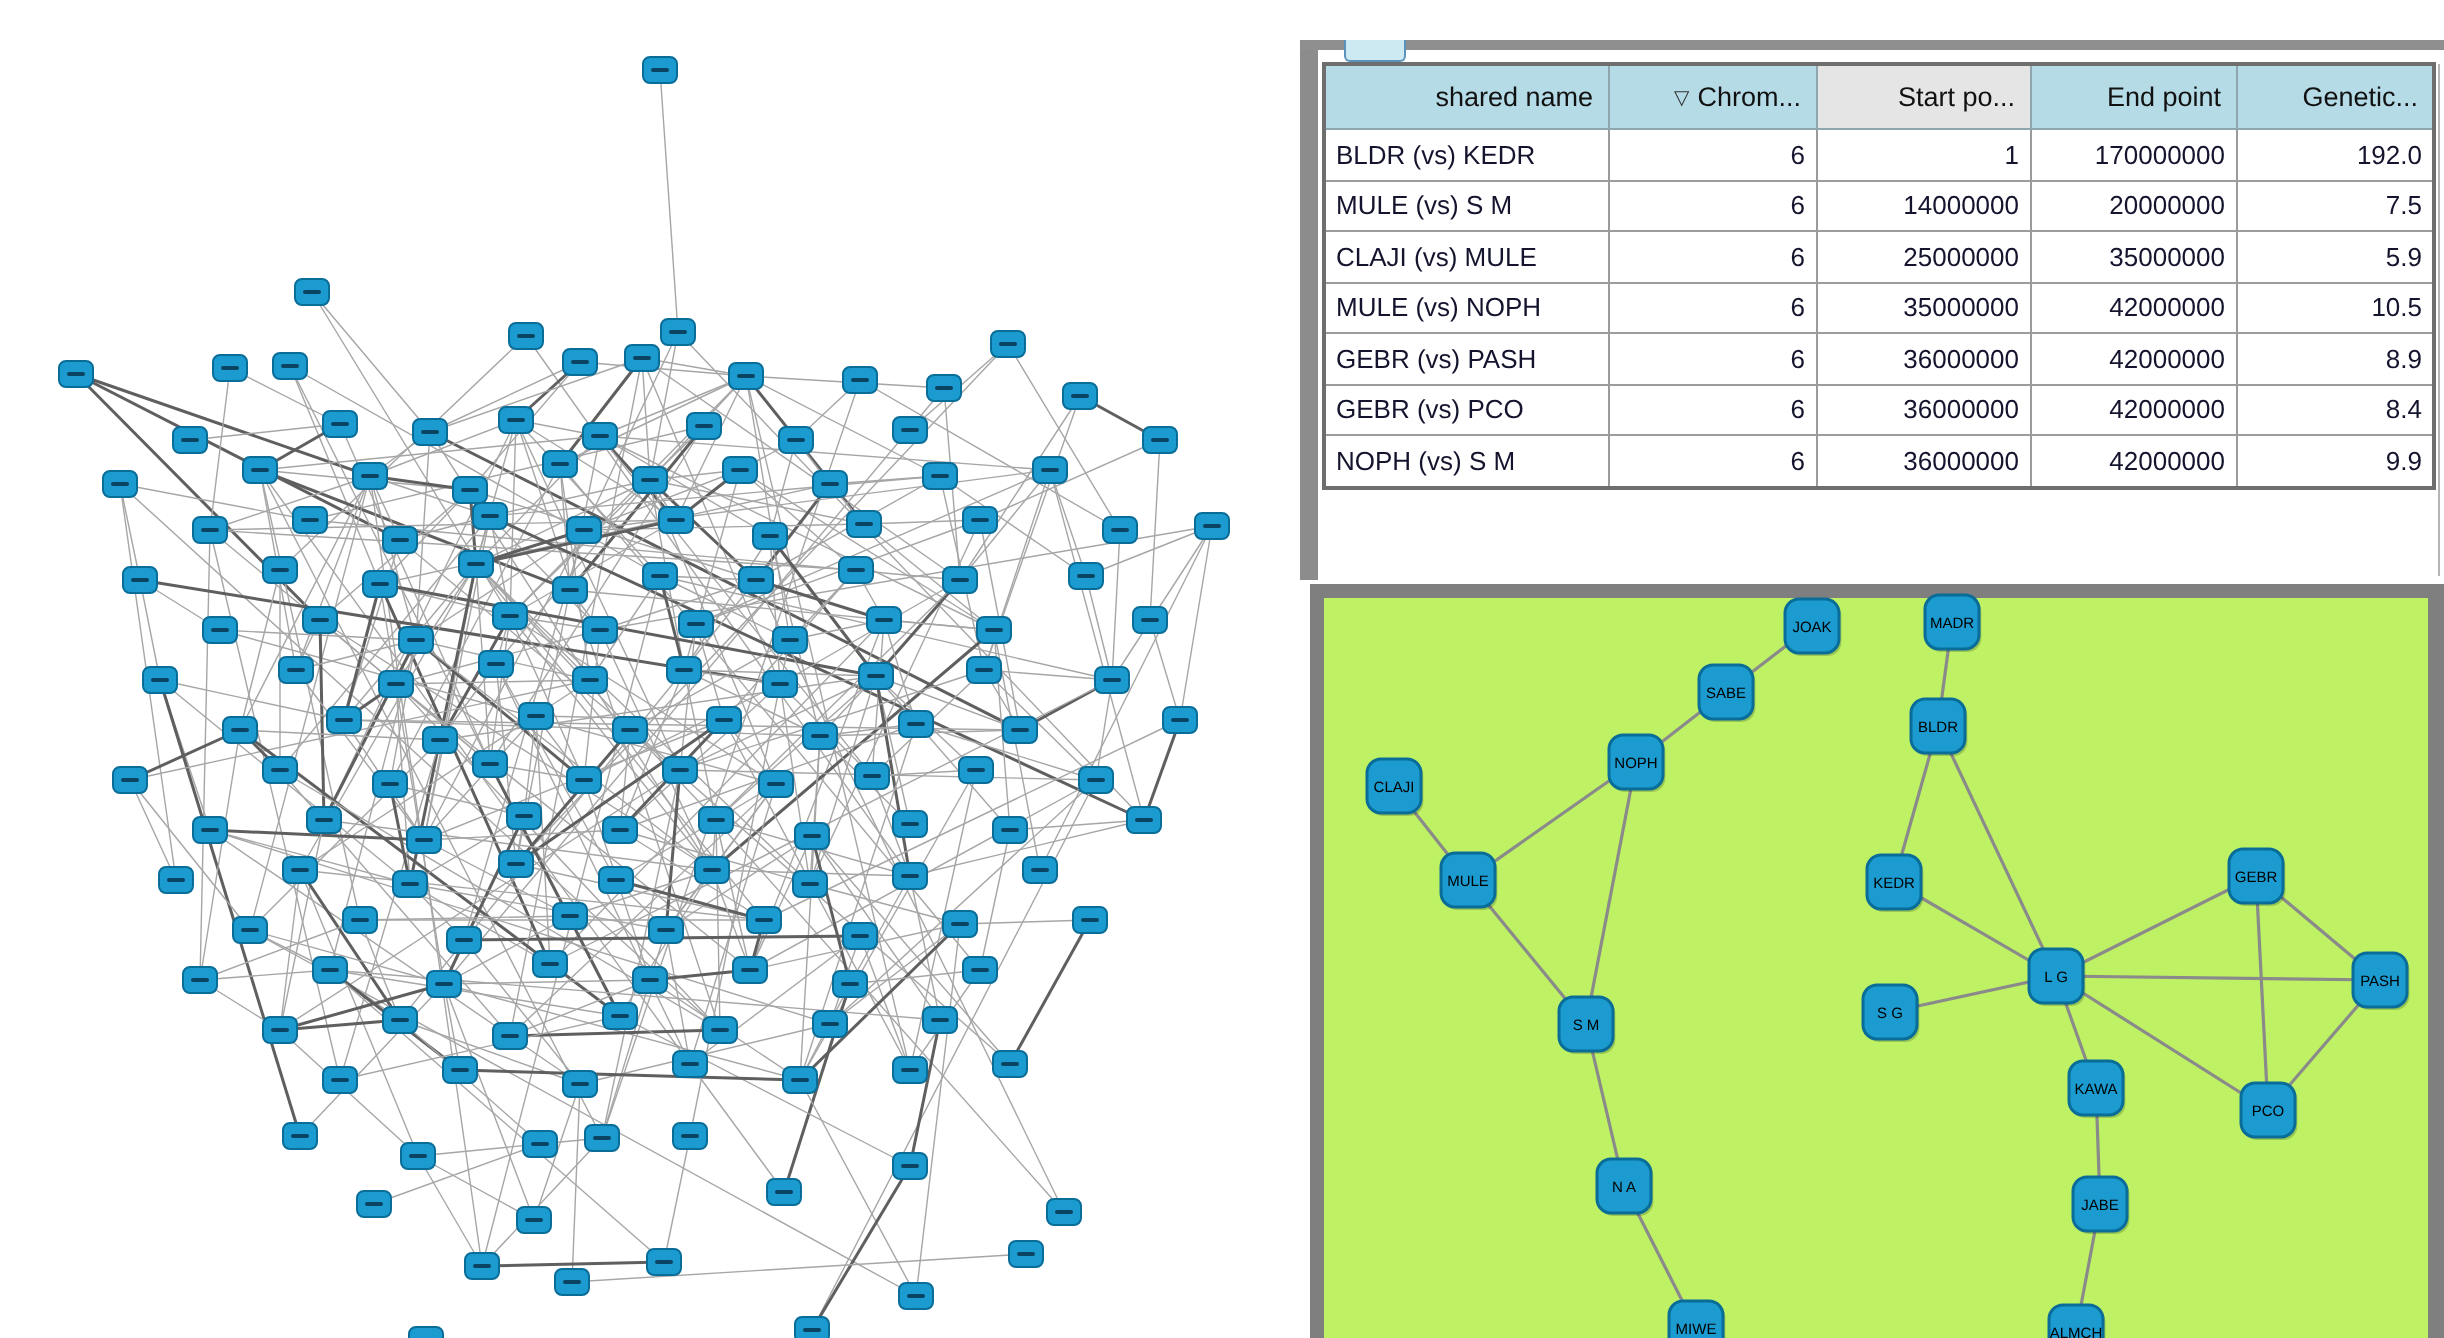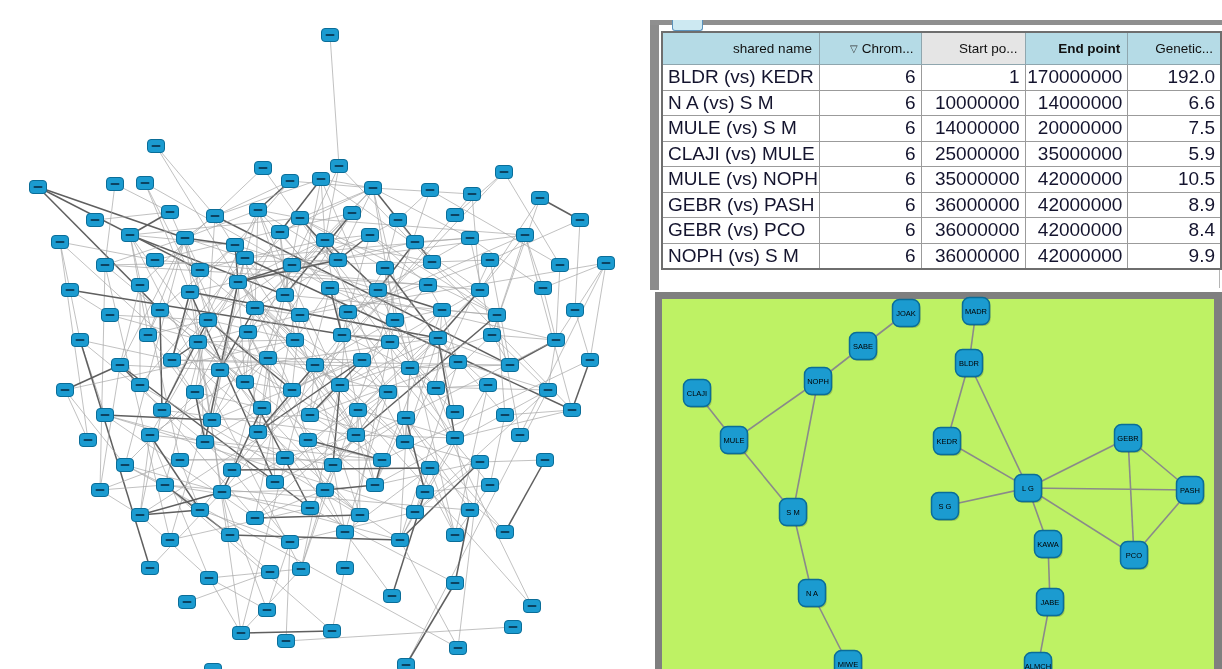--- a/index.html
+++ b/index.html
@@ -19,21 +19,21 @@
   #attr-table{
     position:absolute;left:661px;top:11px;border-collapse:collapse;table-layout:fixed;
     background:#ffffff;border:2px solid #6e6e6e;
   }
   #attr-table th{
     height:31px;font-size:13.5px;font-weight:500;color:#111111;
     text-align:right;padding:0 7px 0 2px;border:1px solid #8fa6ae;
     overflow:hidden;white-space:nowrap;
   }
   #attr-table td{
-    height:22.5px;font-size:19px;color:#14142e;border:1px solid #9b9b9b;
+    height:22.5px;font-size:13px;color:#14142e;border:1px solid #9b9b9b;
     overflow:hidden;white-space:nowrap;background:#ffffff;
   }
   #attr-table td.name{text-align:left;padding-left:5px;}
   #attr-table td.num{text-align:right;padding-right:5px;}
   .filter-glyph{font-size:10px;color:#333333;margin-right:4px;position:relative;top:-1px;}
   
   #sub-panel{
     position:absolute;left:655px;top:272px;width:567px;height:397px;
     box-sizing:border-box;border:7px solid #7f7f7f;background:#bef264;
   }
@@ -1173,38 +1173,31 @@
         <col style="width: 104px;">
         <col style="width: 107px;">
         <col style="width: 103px;">
         <col style="width: 99px;">
       </colgroup>
     <thead>
         <tr id="attr-head-row">
           <th style="background: rgb(181, 219, 230);"><span>shared name</span></th>
           <th style="background: rgb(181, 219, 230); padding-left: 20px;"><span class="filter-glyph">▽</span><span>Chrom...</span></th>
           <th style="background: #e5e5e5;"><span>Start po...</span></th>
-          <th style="background: rgb(181, 219, 230); font-weight: bold;"><span>End point</span></th>
+          <th style="background: rgb(181, 219, 230);"><span>End point</span></th>
           <th style="background: rgb(181, 219, 230);"><span>Genetic...</span></th>
         </tr>
       </thead>
     <tbody id="attr-body">
         <tr>
           <td class="name">BLDR (vs) KEDR</td>
           <td class="num">6</td>
           <td class="num">1</td>
           <td class="num">170000000</td>
           <td class="num">192.0</td>
-        </tr>
-        <tr>
-          <td class="name">N A (vs) S M</td>
-          <td class="num">6</td>
-          <td class="num">10000000</td>
-          <td class="num">14000000</td>
-          <td class="num">6.6</td>
         </tr>
         <tr>
           <td class="name">MULE (vs) S M</td>
           <td class="num">6</td>
           <td class="num">14000000</td>
           <td class="num">20000000</td>
           <td class="num">7.5</td>
         </tr>
         <tr>
           <td class="name">CLAJI (vs) MULE</td>

